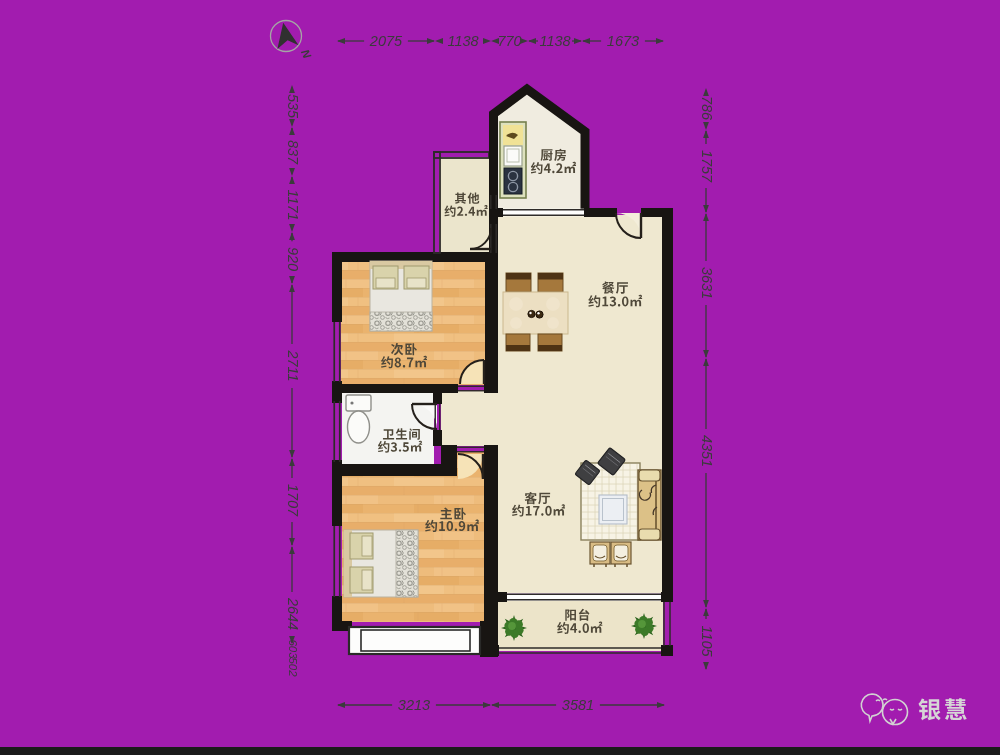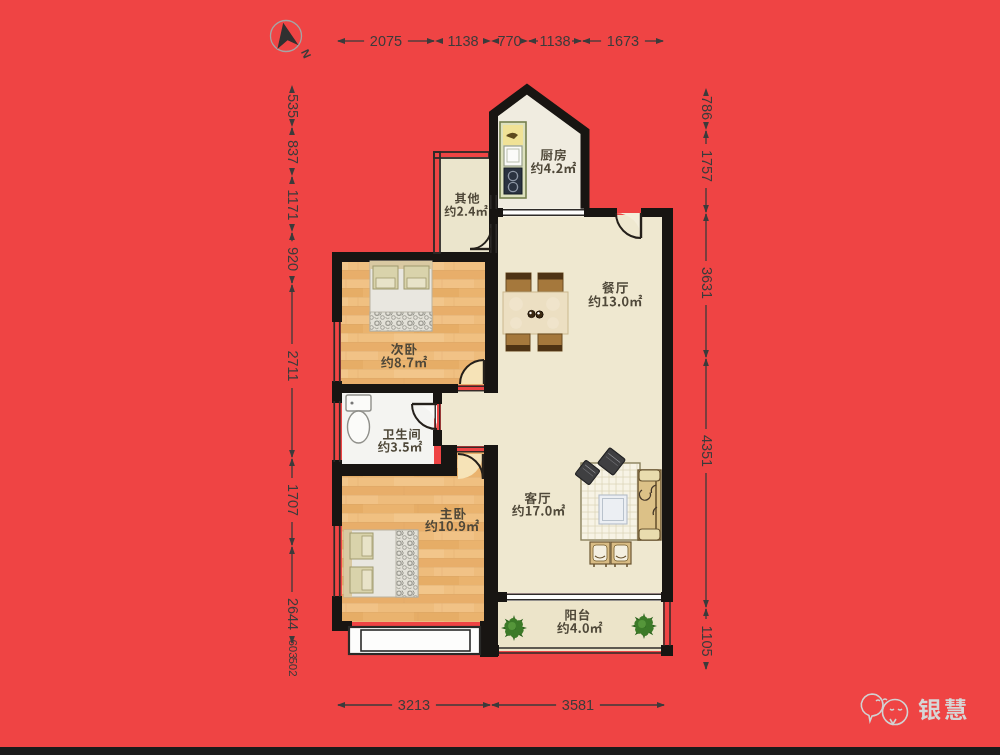--- a/index.html
+++ b/index.html
@@ -1,14 +1,14 @@
 <!DOCTYPE html>
 <html><head><meta charset="utf-8"><style>
 html,body{margin:0;padding:0;overflow:hidden;background:#fdfdfc;}
-#page{position:relative;width:1000px;height:755px;background:#ef4444;overflow:hidden;font-family:"Liberation Sans",sans-serif;}
+#page{position:relative;width:1000px;height:755px;background:#a21caf;overflow:hidden;font-family:"Liberation Sans",sans-serif;font-style:italic;}
 text{font-family:"Liberation Sans",sans-serif;}
 </style></head><body>
 <div id="page">
 <svg width="1000" height="755" viewBox="0 0 1000 755" style="position:absolute;left:0;top:0">
 <defs>
         <pattern id="wood" width="96" height="36" patternUnits="userSpaceOnUse">
           <rect width="96" height="36" fill="#ecb677"></rect>
           <rect y="0" width="96" height="9" fill="#eab36e"></rect>
           <rect y="9" width="96" height="9" fill="#f0c081"></rect>
           <rect y="18" width="96" height="9" fill="#e8ae6a"></rect>

